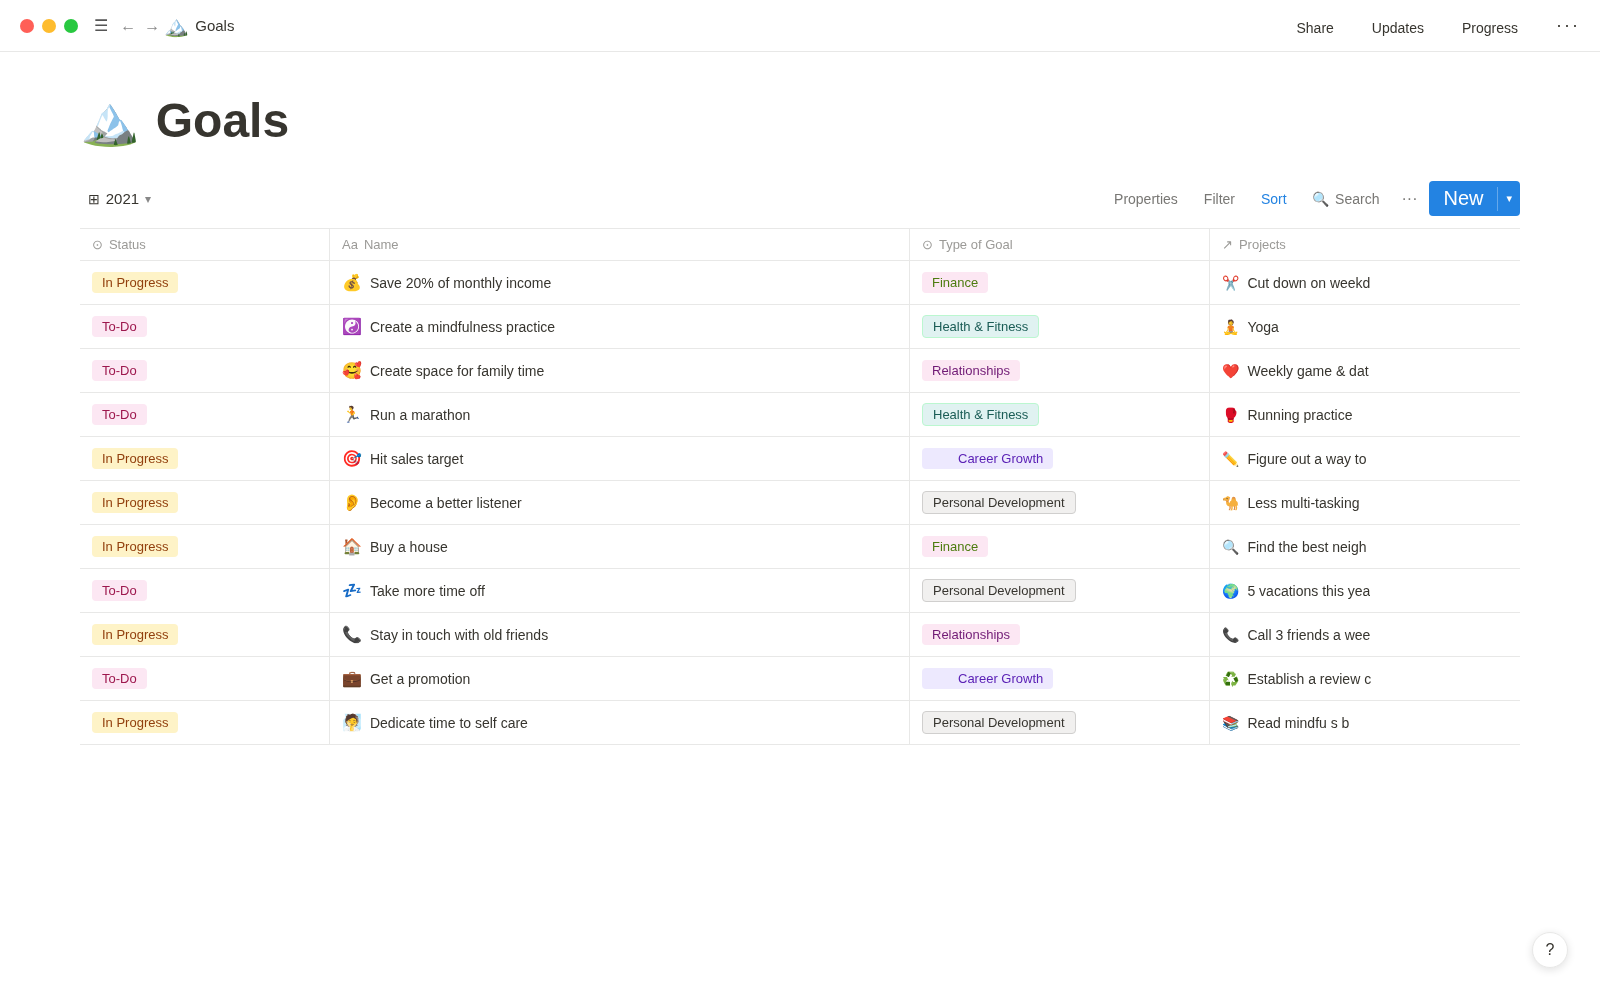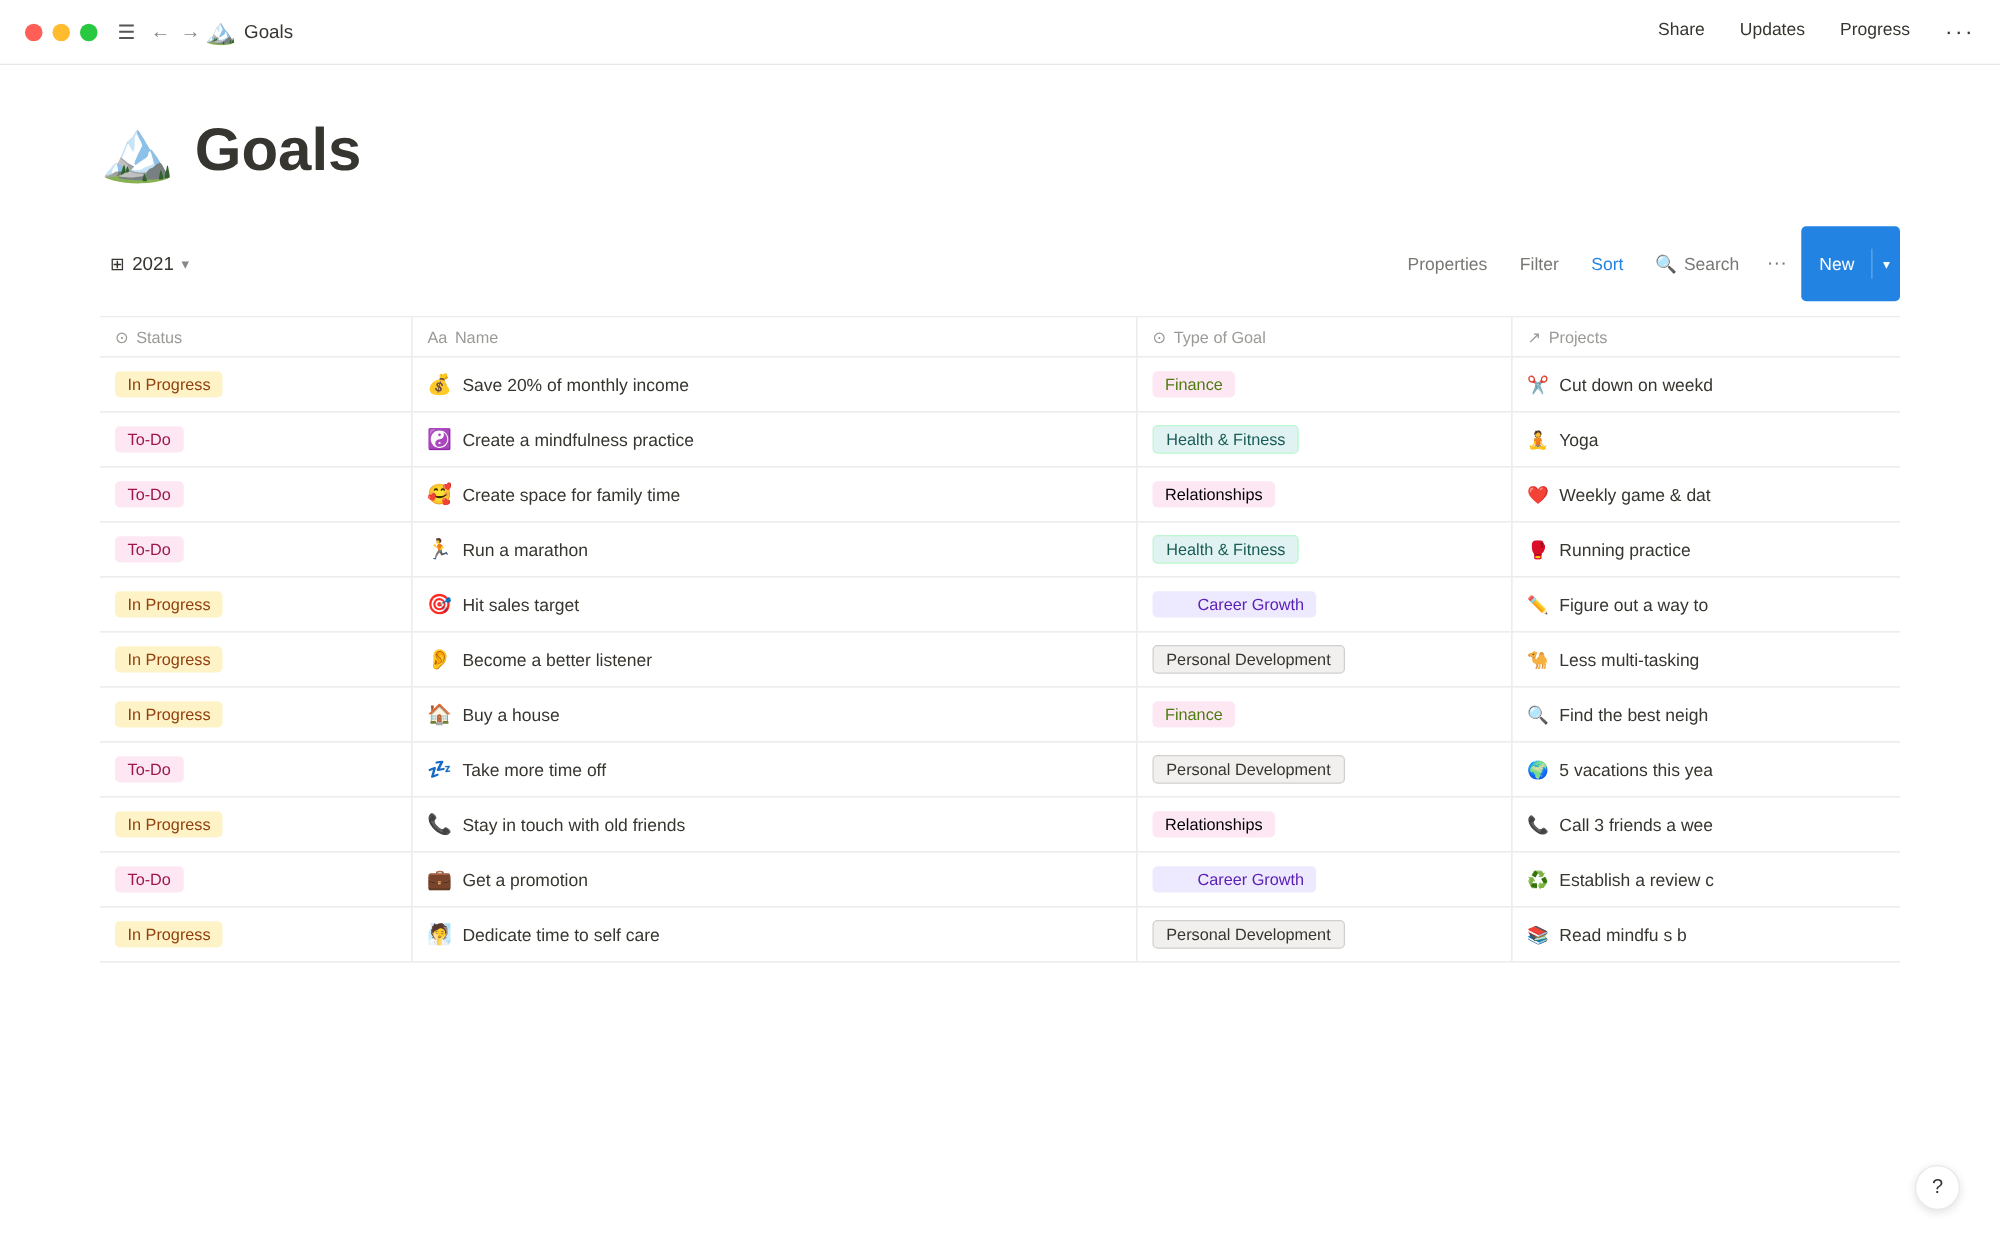--- a/index.html
+++ b/index.html
@@ -57,22 +57,22 @@
       margin-right: 6px;
     }
     .app-title {
       font-size: 15px;
       font-weight: 500;
       color: #37352f;
     }
     .titlebar-right {
       margin-left: auto;
       display: flex;
-      align-items: flex-start;
-      gap: 28px;
+      align-items: flex-end;
+      gap: 38px;
     }
     .titlebar-action {
       background: none;
       border: none;
       cursor: pointer;
       font-size: 14px;
       color: #37352f;
       font-weight: 400;
     }
     .more-btn {
@@ -151,25 +151,25 @@
       background: #2383e2;
       color: #fff;
       border: none;
       border-radius: 4px;
       cursor: pointer;
       font-size: 14px;
       font-weight: 500;
       overflow: hidden;
     }
     .new-btn-main {
-      padding: 22px 14px;
+      padding: 6px 14px;
       background: none;
       border: none;
       color: #fff;
-      font-size: 14px;
+      font-size: 20px;
       font-weight: 500;
       cursor: pointer;
     }
     .new-btn-divider {
       width: 1px;
       height: 24px;
       background: rgba(255,255,255,0.3);
     }
     .new-btn-arrow {
       padding: 6px 8px;
@@ -246,21 +246,21 @@
       align-items: center;
       padding: 3px 10px;
       border-radius: 4px;
       font-size: 13px;
       font-weight: 400;
       white-space: nowrap;
     }
     .badge-finance { background: #fce7f3; color: #4d7c0f; }
     .badge-health { background: #f0fdf4; color: #166534; border: 1px solid #bbf7d0; background: #e8f5e9; }
     .badge-health { background: #e0f2f1; color: #1a5c55; }
-    .badge-relationships { background: #fce7f3; color: #000000; }
+    .badge-relationships { background: #fce7f3; color: #701a75; }
     .badge-career { background: #ede9fe; color: #5b21b6; padding-left: 36px; }
     .badge-personal { background: #f1f0ef; color: #37352f; border: 1px solid #d0cfce; }
 
     .cell-name {
       display: flex;
       align-items: center;
       gap: 8px;
       font-size: 14px;
     }
     .cell-emoji { font-size: 16px; }

